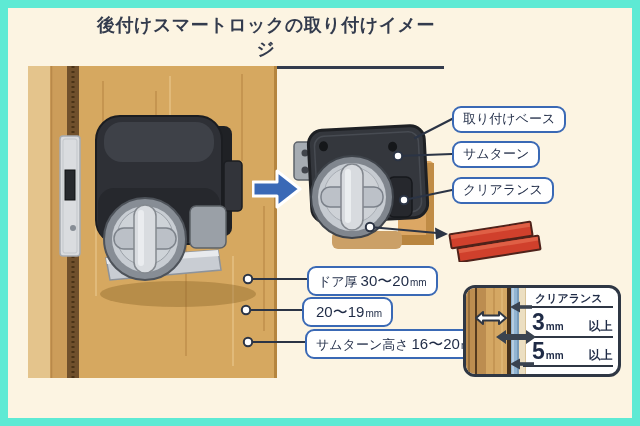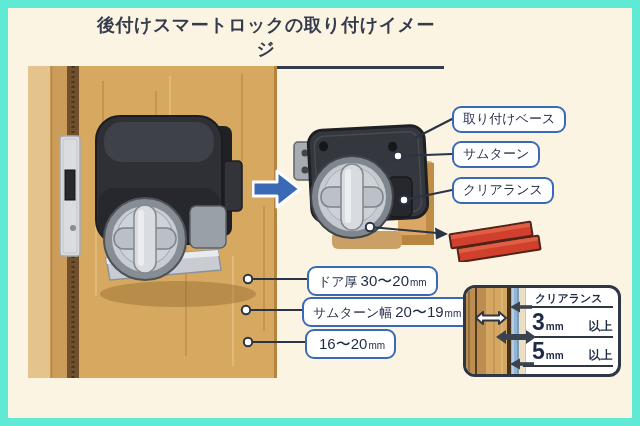--- a/index.html
+++ b/index.html
@@ -150,25 +150,25 @@
   <div class="abs tag" style="left:444px;top:133px;">サムターン</div>
   <div class="abs tag" style="left:444px;top:169px;">クリアランス</div>
 
 
   <div class="abs tag dim" style="left:299px;top:258px;">
     <span>ドア厚</span>
     <span class="rng">30〜20</span>
     <span class="unit">mm</span>
   </div>
   <div class="abs tag dim" style="left:294px;top:289px;">
-    <span>サムターン幅</span>
     <span class="rng">20〜19</span>
     <span class="unit">mm</span>
   </div>
   <div class="abs tag dim" style="left:297px;top:321px;">
+    <span>サムターン高さ</span>
     <span class="rng">16〜20</span>
     <span class="unit">mm</span>
   </div>
 
   <div class="abs inset">
     <svg width="152" height="86" viewBox="0 0 152 86">
       <rect x="0" y="0" width="20" height="86" fill="#bc8d50"></rect>
       <line x1="10" y1="0" x2="10" y2="86" stroke="#543a1f" stroke-width="2"></line>
       <line x1="3" y1="0" x2="3" y2="86" stroke="#8a6434" stroke-width="1.5"></line>
       <rect x="20" y="0" width="21" height="86" fill="#d4a763"></rect>

